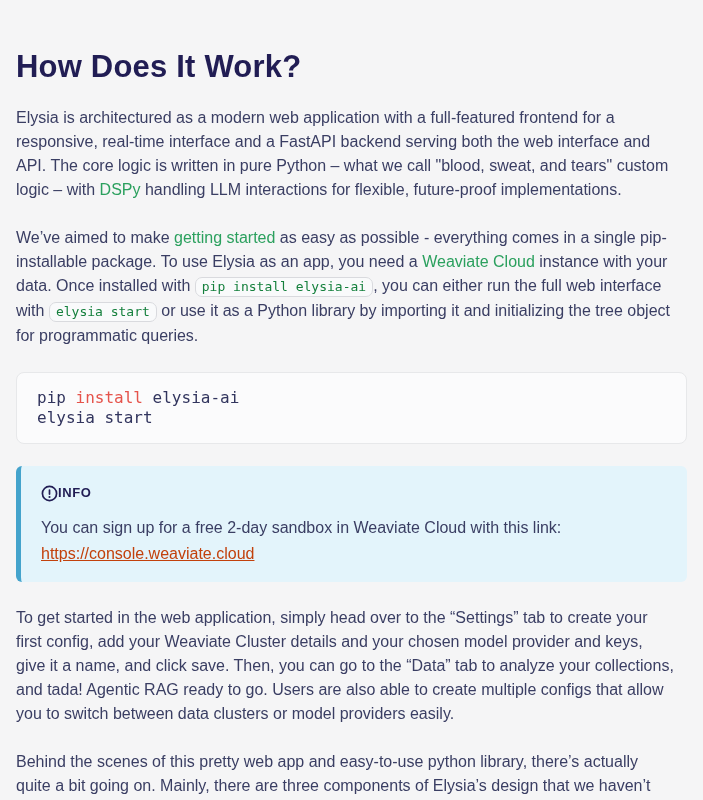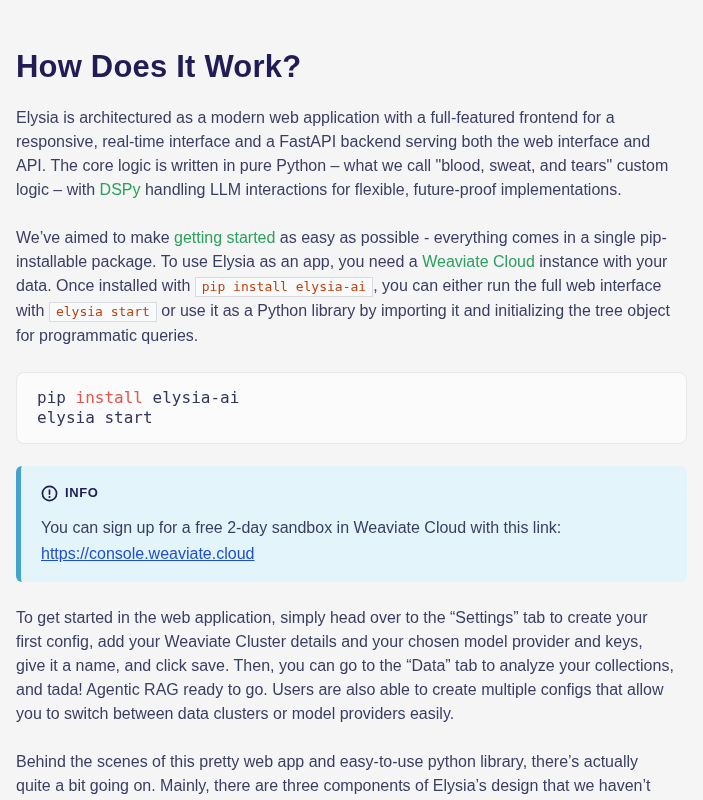--- a/index.html
+++ b/index.html
@@ -29,23 +29,23 @@
   a.green-link {
     color: var(--link-green, #2ba05e);
     text-decoration: none;
     cursor: pointer;
   }
   code.inline-code {
     font-family: "DejaVu Sans Mono", monospace;
     font-size: 13px;
     background: #f9fafb;
     border: 1px solid #d9dade;
-    border-radius: 0;
+    border-radius: 7px;
     padding: 1px 6px 2px 6px;
-    color: #c2410c;
+    color: #15803d;
     white-space: nowrap;
   }
   pre.code-block {
     margin: 0 0 22px 0;
     background: #fbfbfc;
     border: 1px solid #e7e8ea;
     border-radius: 8px;
     padding: 15px 20px;
     font-family: "DejaVu Sans Mono", monospace;
     font-size: 16px;
@@ -58,32 +58,31 @@
   .admonition-info {
     background: #e3f4fb;
     border-left: 5px solid var(--info-border-blue, #44a3cc);
     border-radius: 6px;
     padding: 15px 20px 16px 20px;
     margin: 0 0 24px 0;
   }
   .admonition-header {
     display: flex;
     align-items: center;
-    gap: 7px;
     font-size: 13px;
     font-weight: 700;
     letter-spacing: 0.6px;
     color: #211d54;
   }
   .admonition-header svg { display: block; }
   .admonition-body { margin-top: 11px; color: #3a3e63; }
   .admonition-link {
     display: inline-block;
     margin-top: 2px;
-    color: #1d4ed8;
+    color: #c2410c;
     text-decoration: underline;
     cursor: pointer;
   }
 </style>
 </head>
 <body>
 
 <div class="article">
 
   <h1 class="page-title">How Does It Work?</h1>

